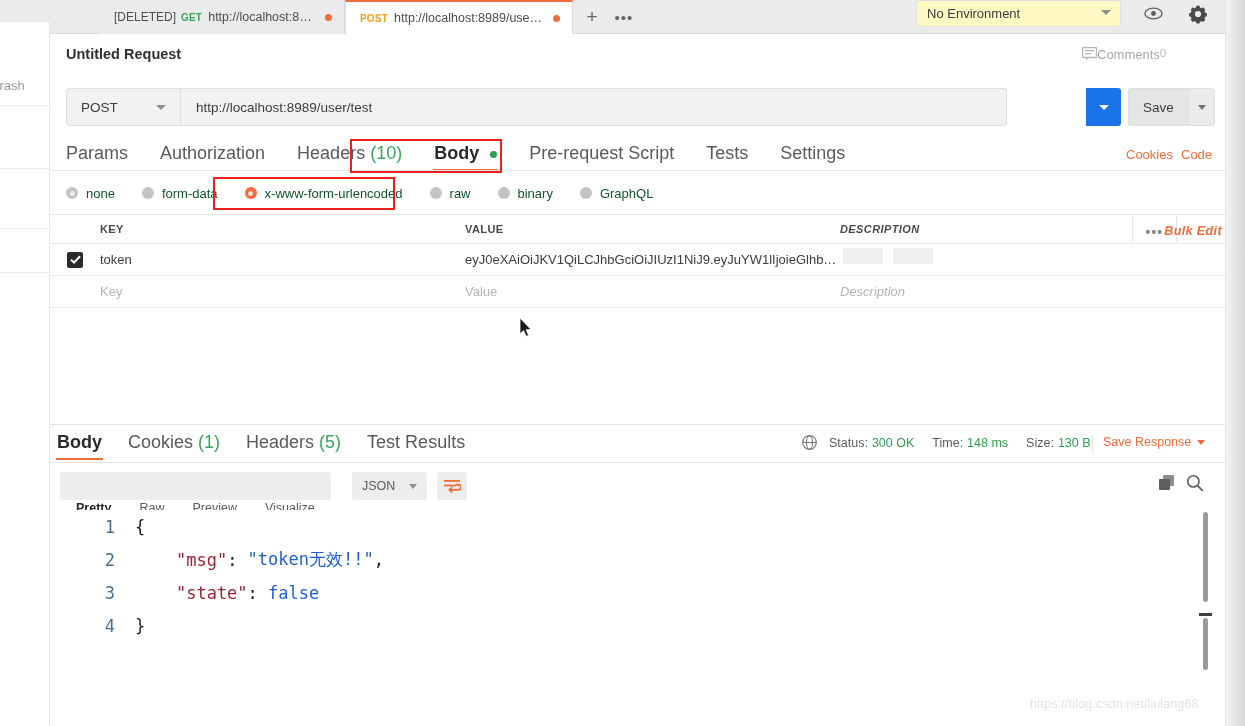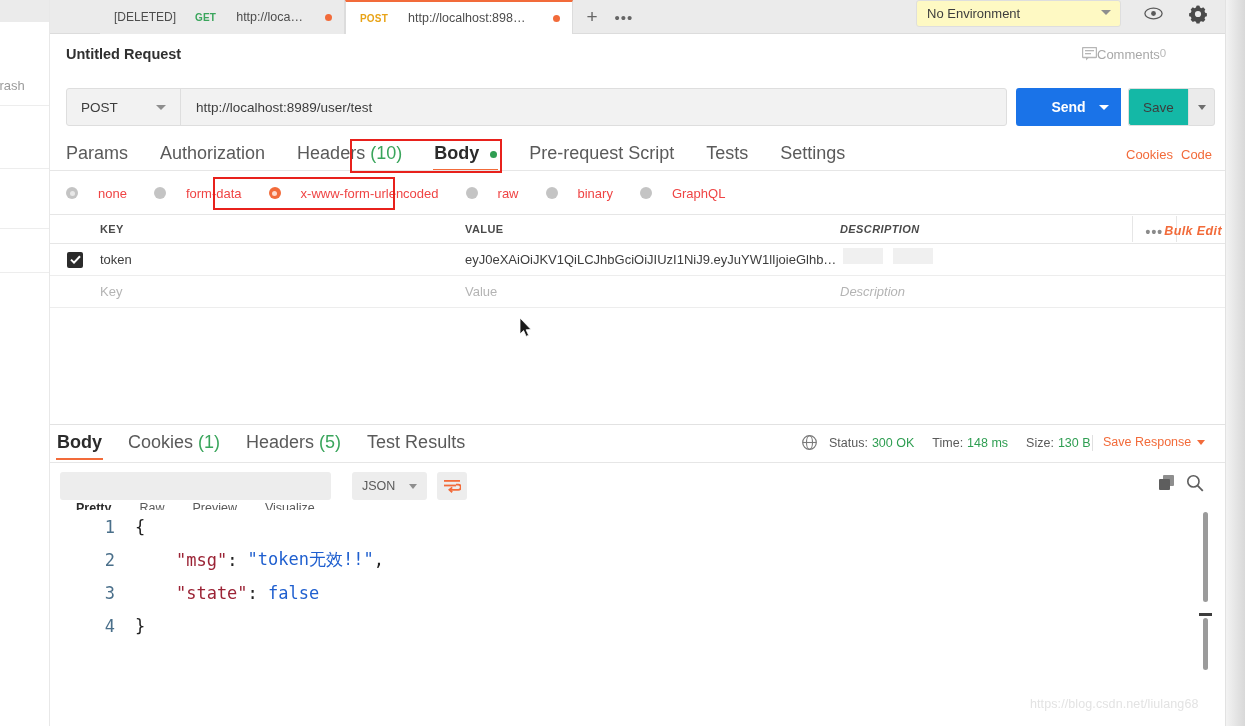--- a/index.html
+++ b/index.html
@@ -46,21 +46,20 @@
     border-bottom: 1px solid #dcdcdc;
   }
   .req-tab {
     position: absolute; top: 0; height: 34px;
     display: flex; align-items: center;
     padding: 0 12px 0 14px;
     font-size: 12.5px; color: #4d4d4d;
     white-space: nowrap;
     cursor: pointer;
     border-right: 1px solid #dcdcdc;
-    gap: 14px;
   }
   .req-tab.inactive { background: #ebebeb; left: 50px; width: 245px; }
   .req-tab.active {
     background: #fff; left: 295px; width: 228px;
     border-top: 2px solid #f26b3a;
     border-right: 1px solid #dcdcdc;
     border-left: 1px solid #dcdcdc;
   }
   .tab-deleted { color: #4d4d4d; margin-right: 5px; font-size: 12px; }
   .tab-method { font-size: 10px; font-weight: bold; margin-right: 6px; letter-spacing: .2px; }
@@ -186,21 +185,21 @@
   }
   .send-caret {
     width: 0; height: 0;
     border-left: 5px solid transparent;
     border-right: 5px solid transparent;
     border-top: 5px solid #fff;
   }
   .save-btn {
     position: absolute; left: 1128px; top: 88px;
     width: 60px; height: 38px;
-    background: #14b8a6;
+    background: #e5e5e5;
     border: 1px solid #dedede;
     border-right: none;
     border-radius: 3px 0 0 3px;
     font-size: 13.5px; color: #3d3d3d;
     display: flex; align-items: center; justify-content: center;
     cursor: pointer;
   }
   .save-caret-btn {
     position: absolute; left: 1188px; top: 88px;
     width: 27px; height: 38px;
@@ -258,24 +257,23 @@
 
   
   .radios {
     position: absolute; left: 66px; top: 182px;
     display: flex; align-items: center;
     height: 22px;
   }
   .radio {
     display: flex; align-items: center;
     margin-right: 27px;
-    font-size: 13px; color: #ef4444;
+    font-size: 13px; color: #14532d;
     cursor: pointer;
     white-space: nowrap;
-    gap: 12px;
   }
   .radio .dot {
     width: 12px; height: 12px; border-radius: 50%;
     background: #c4c4c4; margin-right: 8px;
     flex: 0 0 auto;
     position: relative;
   }
   .radio.sel-gray .dot { background: #c4c4c4; }
   .radio.sel-gray .dot::after {
     content: ""; position: absolute; left: 3.5px; top: 3.5px;
@@ -562,21 +560,20 @@
   </div>
 
   <div class="urlbar">
     <div class="method-box">
       <span>POST</span>
       <span class="method-caret"></span>
     </div>
     <div class="url-input">http://localhost:8989/user/test</div>
   </div>
 
-  <div class="send-btn">Send</div>
   <div class="send-caret-btn">
     <span class="send-caret"></span>
   </div>
   <div class="save-btn">Save</div>
   <div class="save-caret-btn">
     <span class="save-caret"></span>
   </div>
 
   <div class="reqtabs">
     <div class="rtab">

